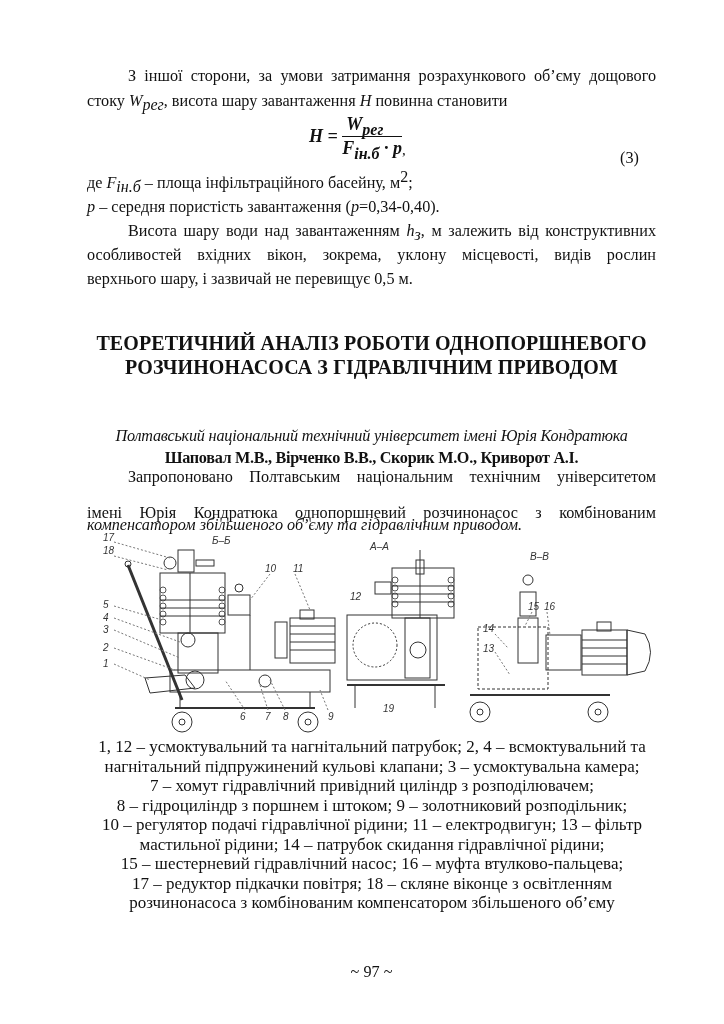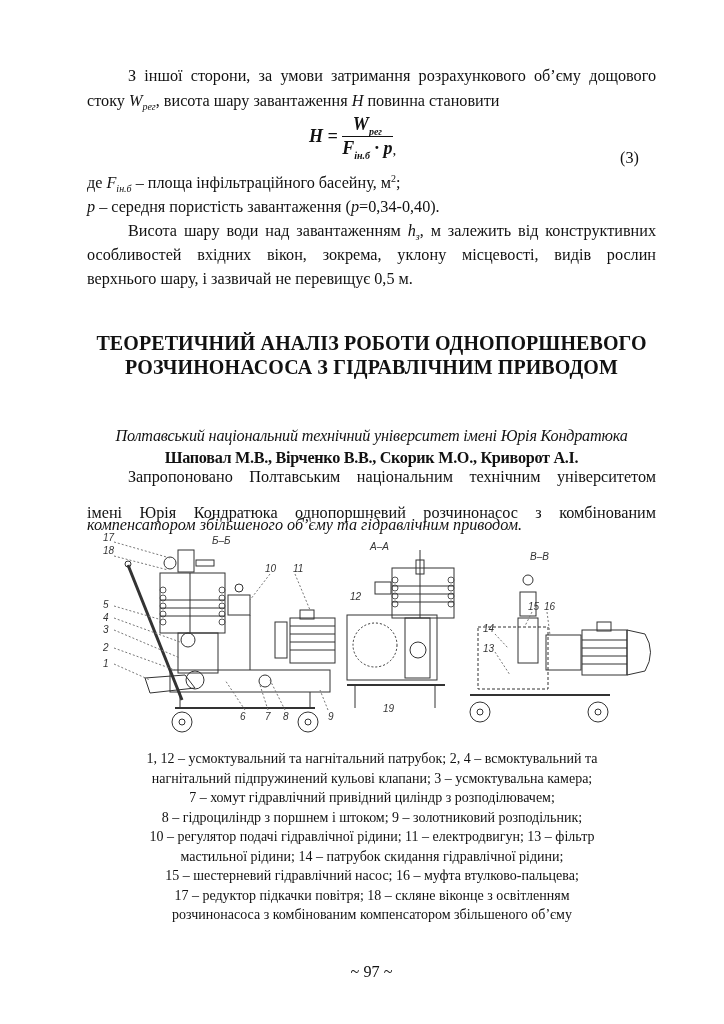--- a/index.html
+++ b/index.html
@@ -4,27 +4,27 @@
 <style>
   html, body { margin:0; padding:0; background:#ffffff; }
   body { width:724px; height:1024px; position:relative; overflow:hidden;
          font-family:"Liberation Serif", "DejaVu Serif", serif; color:#111; }
   .abs { position:absolute; }
   .p { font-size:16.2px; line-height:25px; }
   .just { text-align:justify; text-align-last:justify; }
   .center { text-align:center; }
   .b { font-weight:bold; }
   .i { font-style:italic; }
-  sub, sup { font-size:10px; line-height:0; }
+  sub, sup { font-size:16px; line-height:0; }
   .formula { font-weight:bold; font-style:italic; font-size:18px; }
-  .frac { display:inline-block; vertical-align:middle; text-align:center; }
+  .frac { display:inline-block; vertical-align:middle; }
   .frac .num { display:block; border-bottom:1.3px solid #111; padding:0 4px 1px 4px; }
   .frac .den { display:block; padding-top:1px; }
   .title { font-size:20px; font-weight:bold; line-height:24px; letter-spacing:0.1px; }
-  .cap { font-size:14px; line-height:19.5px;margin-top:12px; }
+  .cap { font-size:17px; line-height:19.5px; }
   svg text { font-family:"Liberation Sans", sans-serif; font-style:italic; }
 </style>
 </head>
 <body>
 
 <div class="abs p just" style="left:128px; top:64px; width:528px;">
   <span>З іншої сторони, за умови затримання розрахункового об’єму дощового</span>
 </div>
 <div class="abs p" style="left:87px; top:89px; width:570px;">
   <span>стоку </span><span class="i">W</span><sub class="i">рег</sub><span>, висота шару завантаження </span><span class="i">H</span><span> повинна становити</span>

